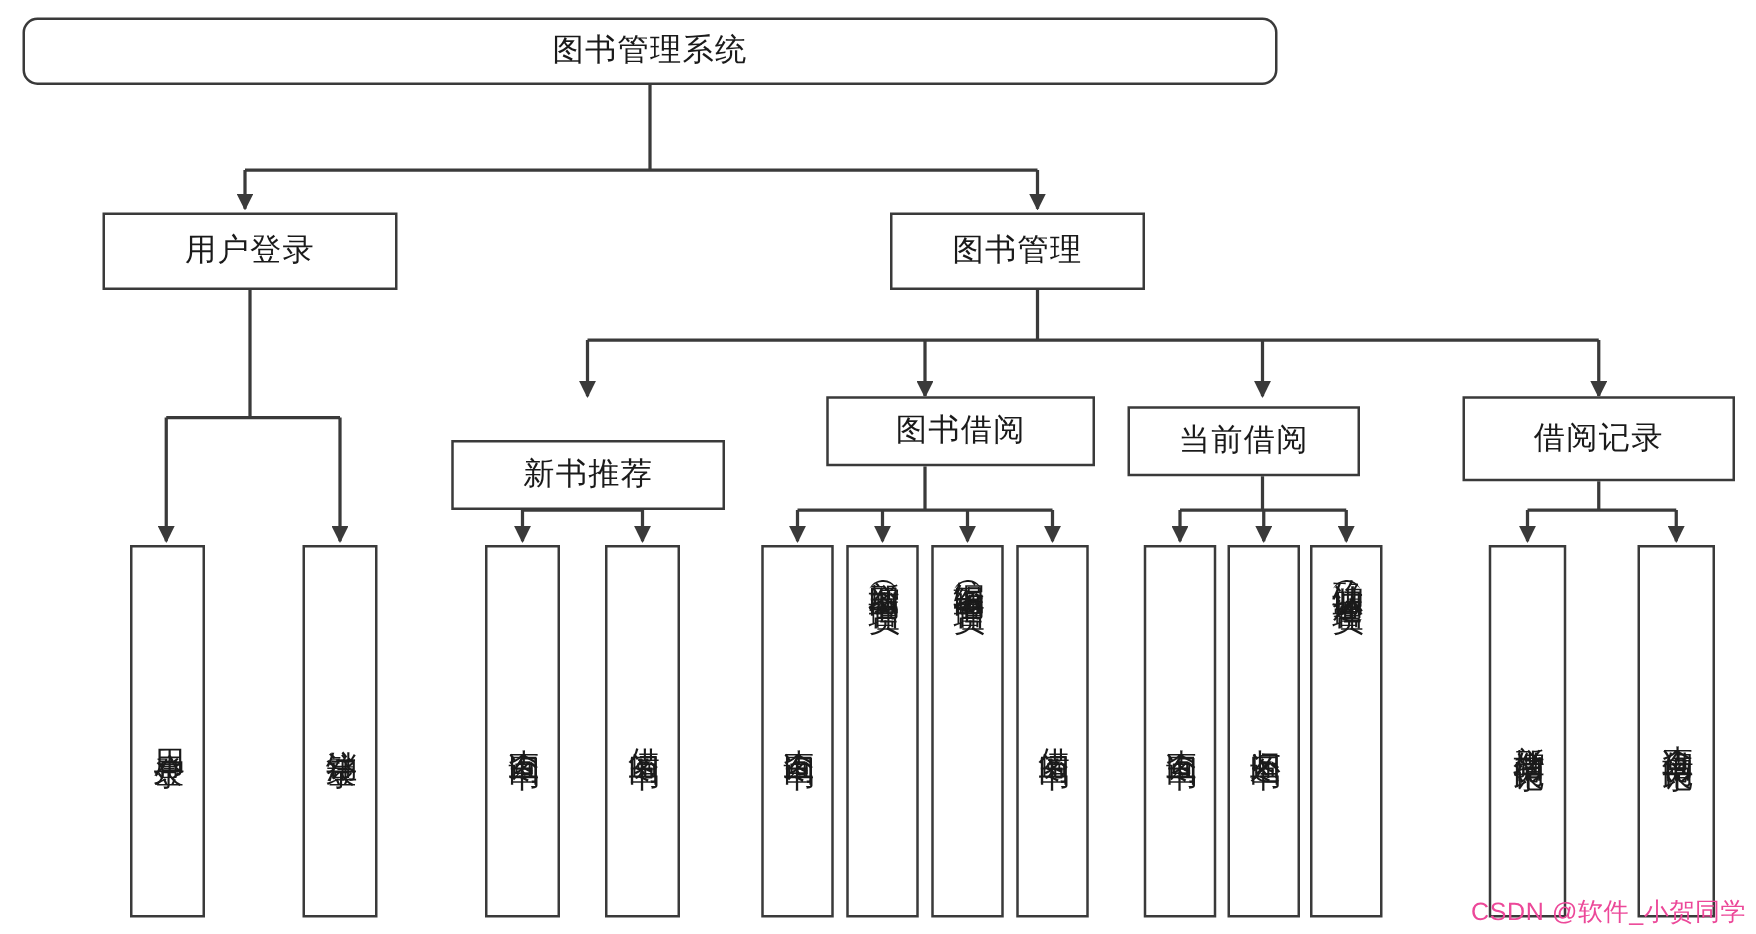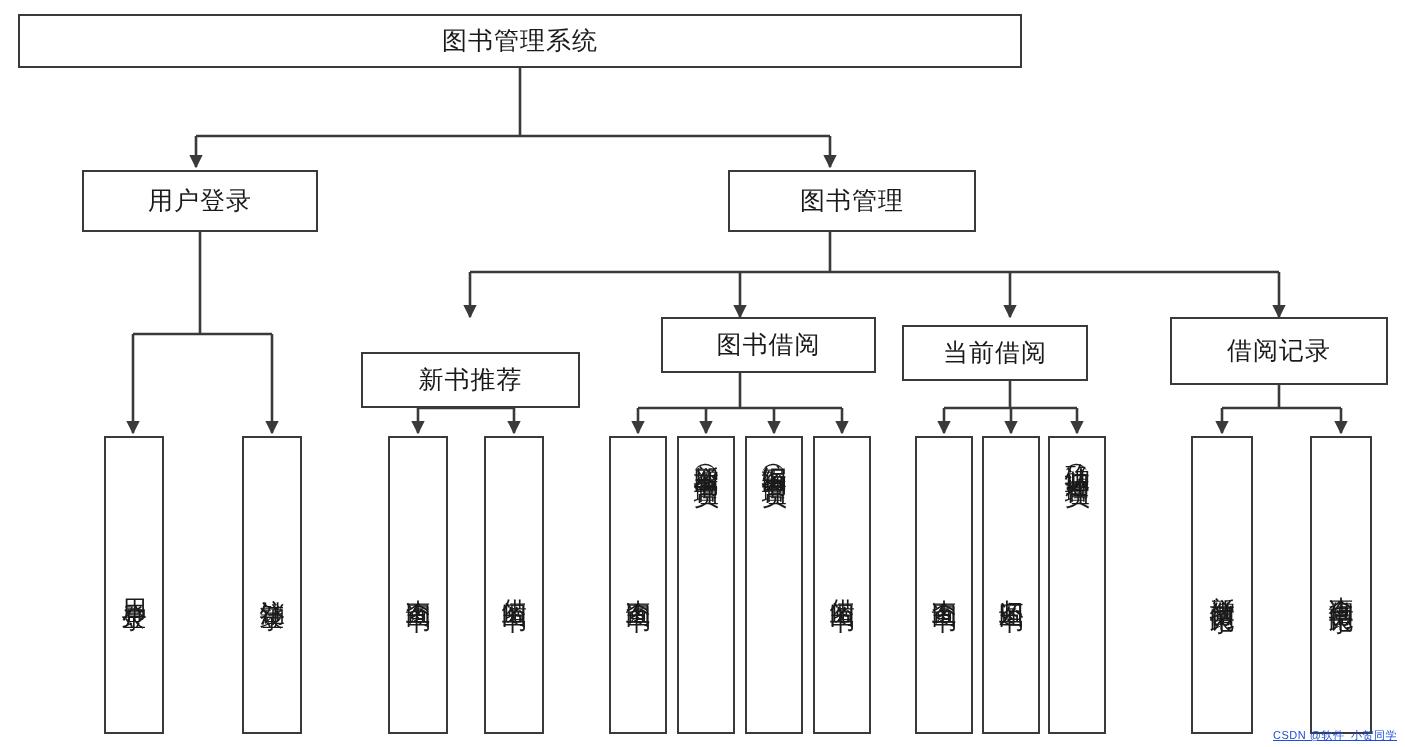--- a/index.html
+++ b/index.html
@@ -61,27 +61,26 @@
     white-space: nowrap;
   }
   .node.vertical.centered {
     align-items: center;
     padding-top: 0;
   }
   #watermark {
     position: absolute;
     right: 8px;
     bottom: 4px;
-    font-size: 11px;
-    color: #1d4ed8;
+    font-size: 20px;
+    color: #ec4899;
     letter-spacing: 0.5px;
     white-space: nowrap;
     z-index: 3;
     font-family: "Liberation Sans", "DejaVu Sans", sans-serif;
-    text-decoration: underline;
   }
 </style>
 </head>
 <body>
 
 <div id="diagram-root">
 
   <svg id="edge-layer" viewBox="0 0 1405 747" width="1405" height="747" xmlns="http://www.w3.org/2000/svg">
     <defs>
       <marker id="arrow" viewBox="0 0 10 10" refX="9" refY="5" markerWidth="5.2" markerHeight="5.2" orient="auto-start-reverse">
@@ -125,28 +124,28 @@
       <path d="M 1011 408 L 1011 433" marker-end="url(#arrow)"></path>
       <path d="M 1077 408 L 1077 433" marker-end="url(#arrow)"></path>
 
       <path d="M 1279 373 L 1279 408"></path>
       <path d="M 1222 408 L 1341 408"></path>
       <path d="M 1222 408 L 1222 433" marker-end="url(#arrow)"></path>
       <path d="M 1341 408 L 1341 433" marker-end="url(#arrow)"></path>
     </g>
   </svg>
 
-  <div class="node horizontal" style="left:18px; top:14px; width:1004px; height:54px;">
+  <div class="node horizontal" style="left:18px; top:14px; width:1004px; height:54px;border-radius:12px;">
     <span class="label">图书管理系统</span>
   </div>
 
   <div class="node horizontal" style="left:82px; top:170px; width:236px; height:62px;">
     <span class="label">用户登录</span>
   </div>
-  <div class="node horizontal" style="left:712px; top:170px; width:248px; height:62px;margin-left:16px;">
+  <div class="node horizontal" style="left:712px; top:170px; width:204px; height:62px;">
     <span class="label">图书管理</span>
   </div>
 
   <div class="node horizontal" style="left:361px; top:317px; width:219px; height:56px;margin-top:35px;">
     <span class="label">新书推荐</span>
   </div>
   <div class="node horizontal" style="left:633px; top:317px; width:215px; height:56px;margin-left:28px;">
     <span class="label">图书借阅</span>
   </div>
   <div class="node horizontal" style="left:902px; top:325px; width:186px; height:56px;">

